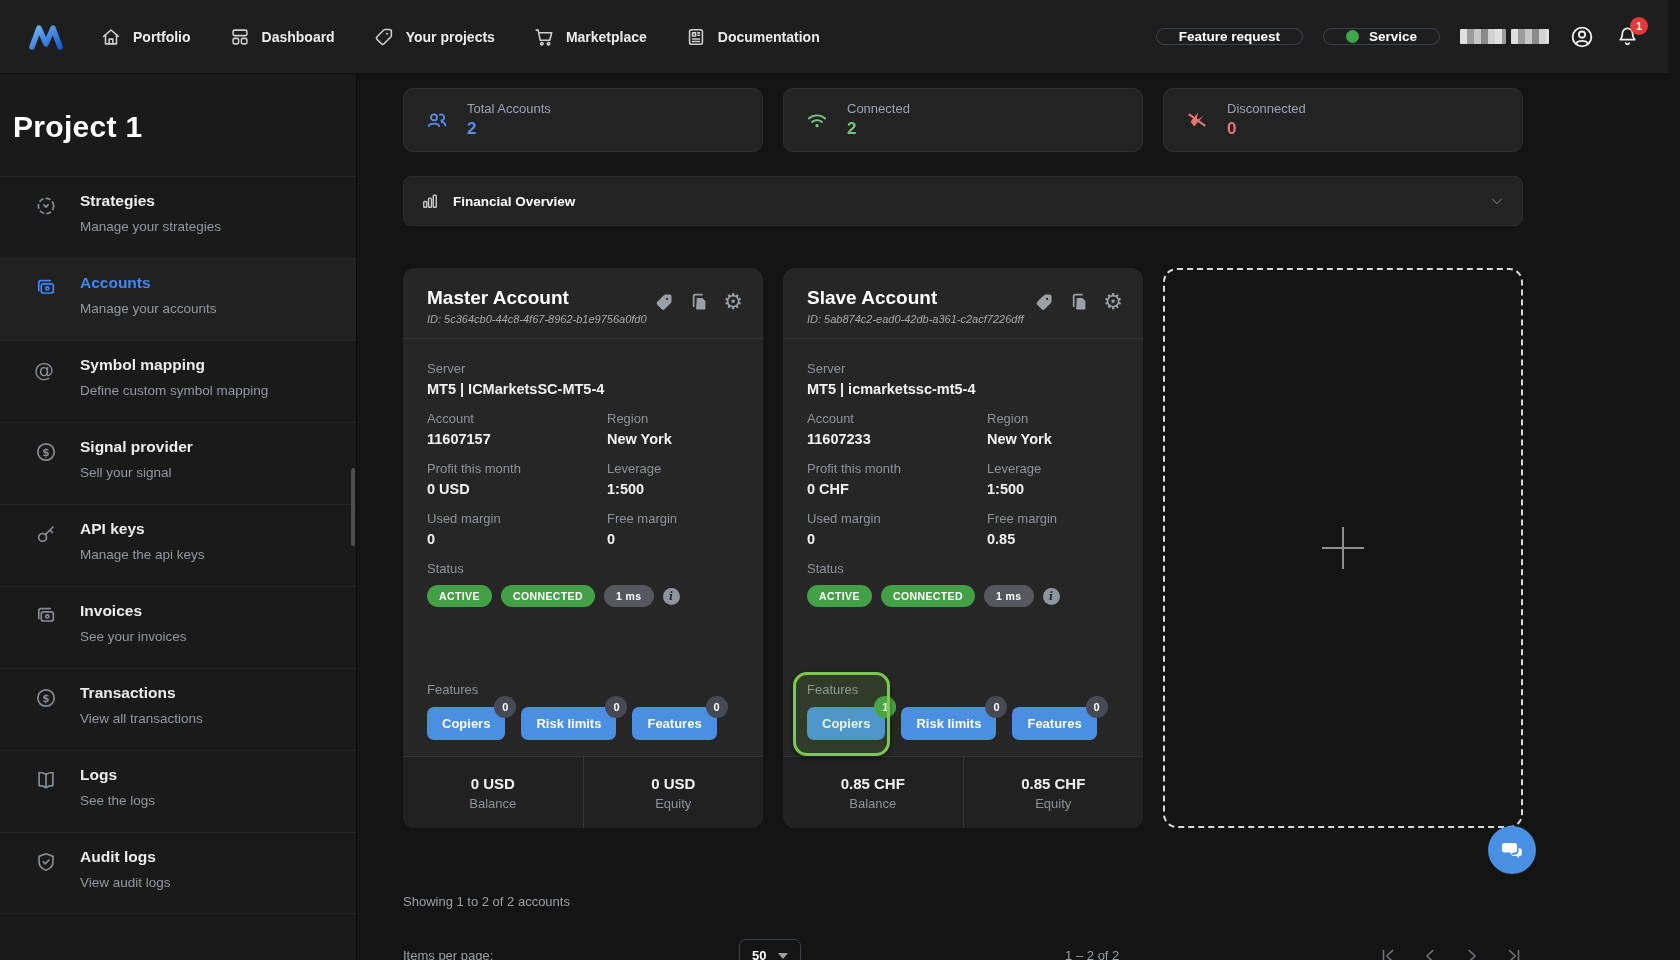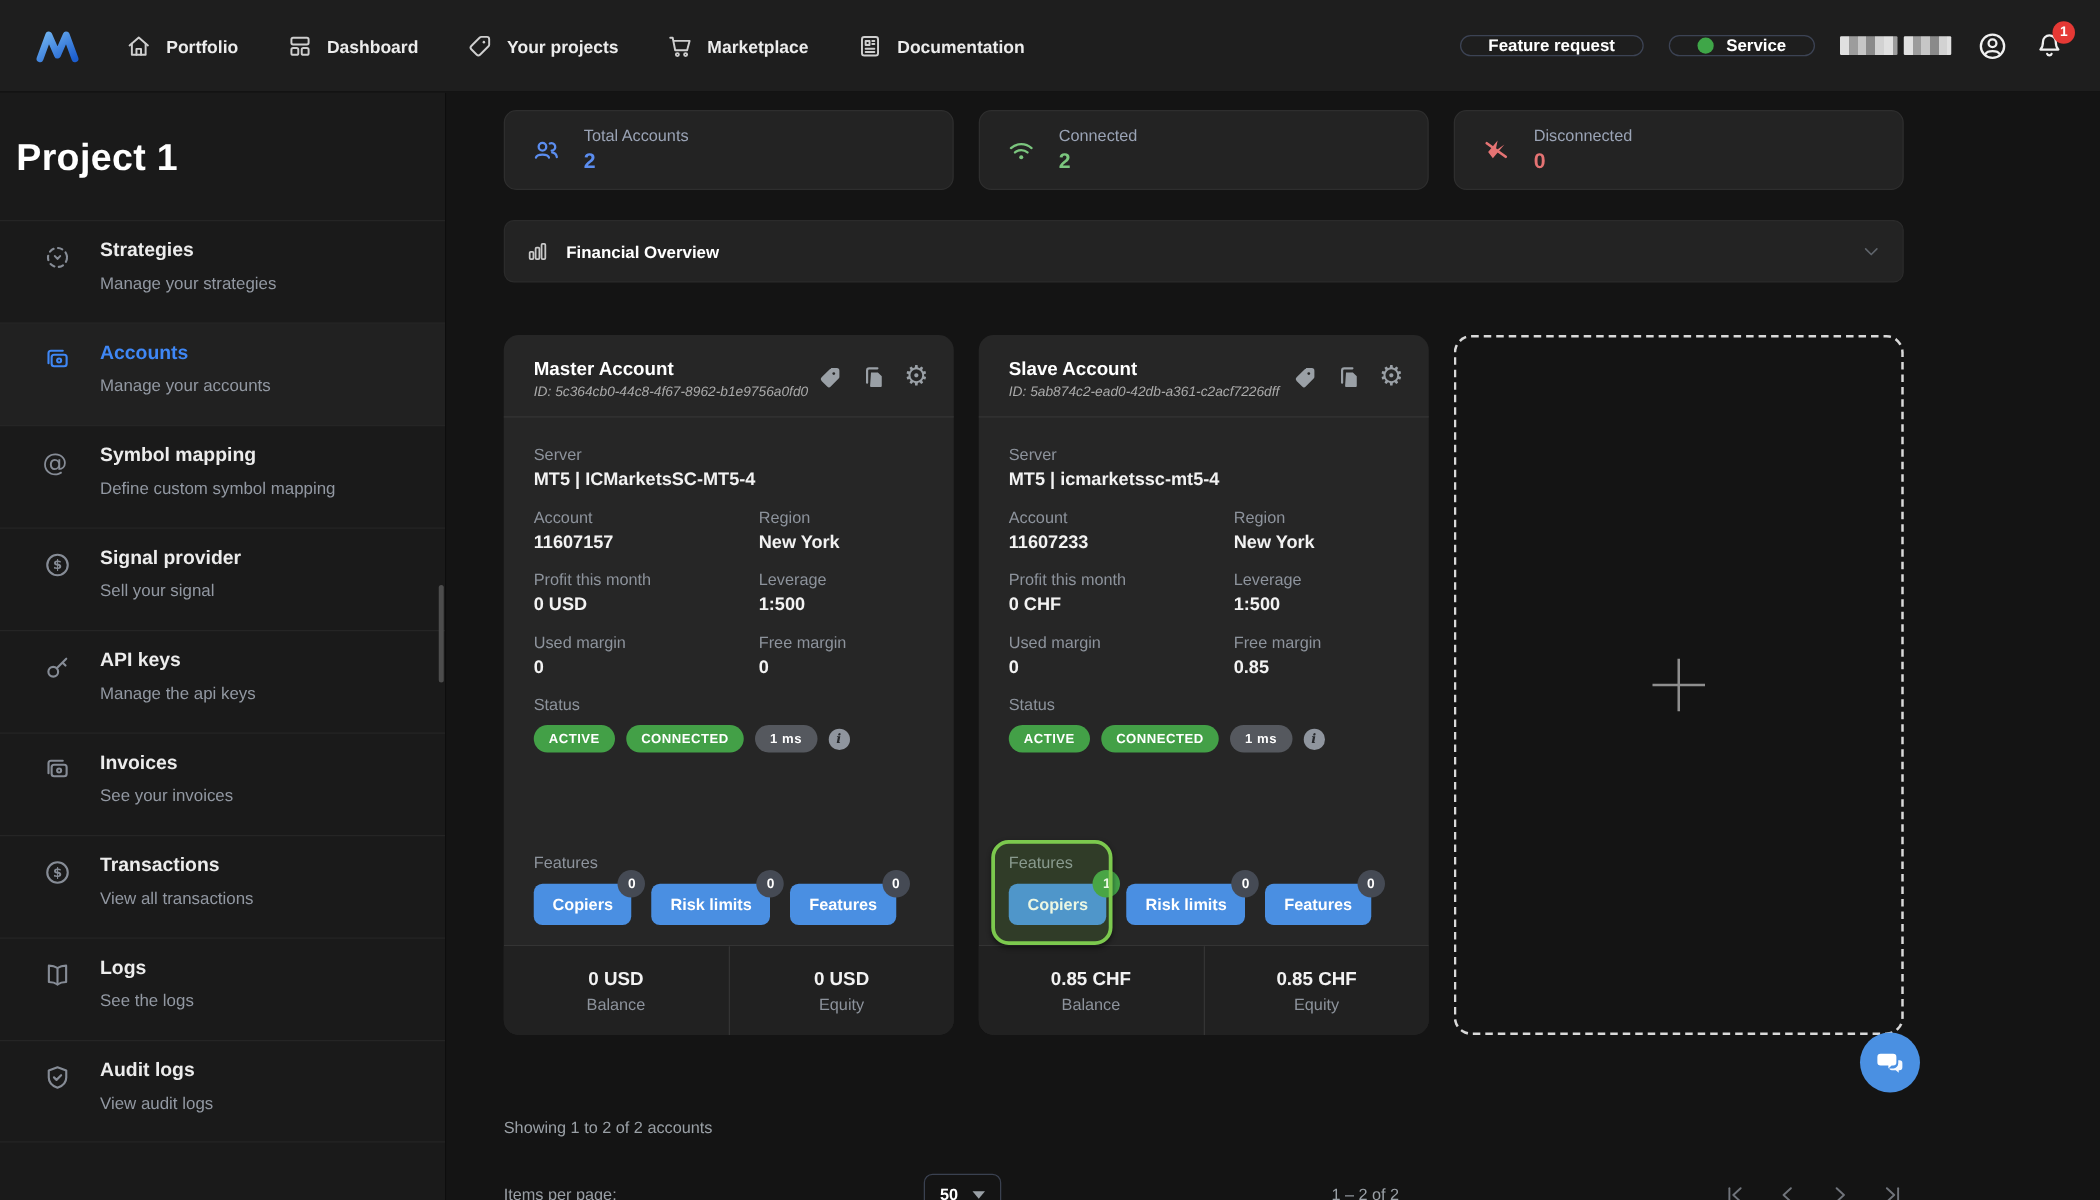--- a/index.html
+++ b/index.html
@@ -7,21 +7,21 @@
   body {
     font-family:"Liberation Sans", sans-serif;
     background:#141414; color:#e8e8e8;
     position:relative; overflow:hidden;
   }
   svg { display:block; }
   .st { fill:none; stroke:currentColor; stroke-width:1.7; stroke-linecap:round; stroke-linejoin:round; }
 
   
   .topnav {
-    position:absolute; top:0; left:0; right:0; height:74px;
+    position:absolute; top:0; left:0; right:12px; height:74px;
     background:#1e1e1e; border-bottom:1px solid #101010;
     display:flex; align-items:center; padding:0 28px; z-index:20;
   }
   .logo { margin-right:36px; cursor:pointer; }
   .nav-items { display:flex; align-items:center; gap:38px; }
   .nav-item { display:flex; align-items:center; gap:11px; color:#ececec;
     font-size:14px; font-weight:700; cursor:pointer; }
   .nav-item .ni { color:#cfcfcf; }
   .nav-right { margin-left:auto; display:flex; align-items:center; gap:20px; }
   .pill {
@@ -86,21 +86,21 @@
   }
   .fin-label { font-size:13.5px; font-weight:700; color:#fff; }
   .fin-chevron { margin-left:auto; color:#5f646b; }
 
   .cards-row { display:flex; gap:20px; margin-top:42px; }
   .account-card {
     width:360px; height:560px; background:#262626; border-radius:12px;
     display:flex; flex-direction:column;
   }
   .card-header { padding:19px 20px 13px 24px; display:flex; align-items:flex-start; border-bottom:1px solid #343434; }
-  .card-title { font-size:15px; font-weight:700; color:#fff; }
+  .card-title { font-size:19px; font-weight:700; color:#fff; }
   .card-id { font-size:11px; font-style:italic; color:#aaaaaa; margin-top:4px; }
   .header-icons { margin-left:auto; display:flex; align-items:center; gap:13px; color:#9aa0a6; padding-top:4px; }
   .header-icons > span { cursor:pointer; }
   .gear-glyph { font-size:22px; line-height:22px; color:#9aa0a6; }
 
   .card-body { flex:1; padding:22px 24px 0; position:relative; }
   .flabel { font-size:13px; color:#8d939c; }
   .fvalue { font-size:14.5px; font-weight:700; color:#f2f2f2; margin-top:5px; }
   .fgroup { margin-bottom:14px; }
   .grid2 { display:grid; grid-template-columns:180px 1fr; }

